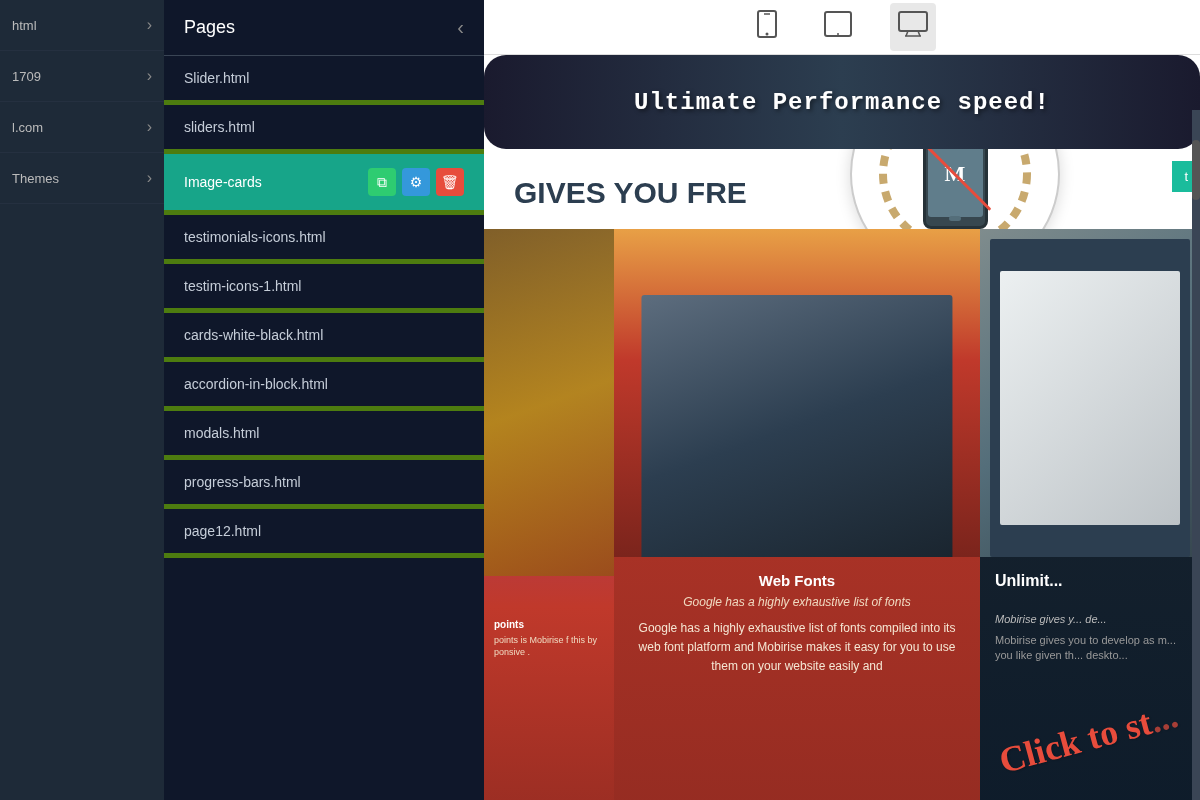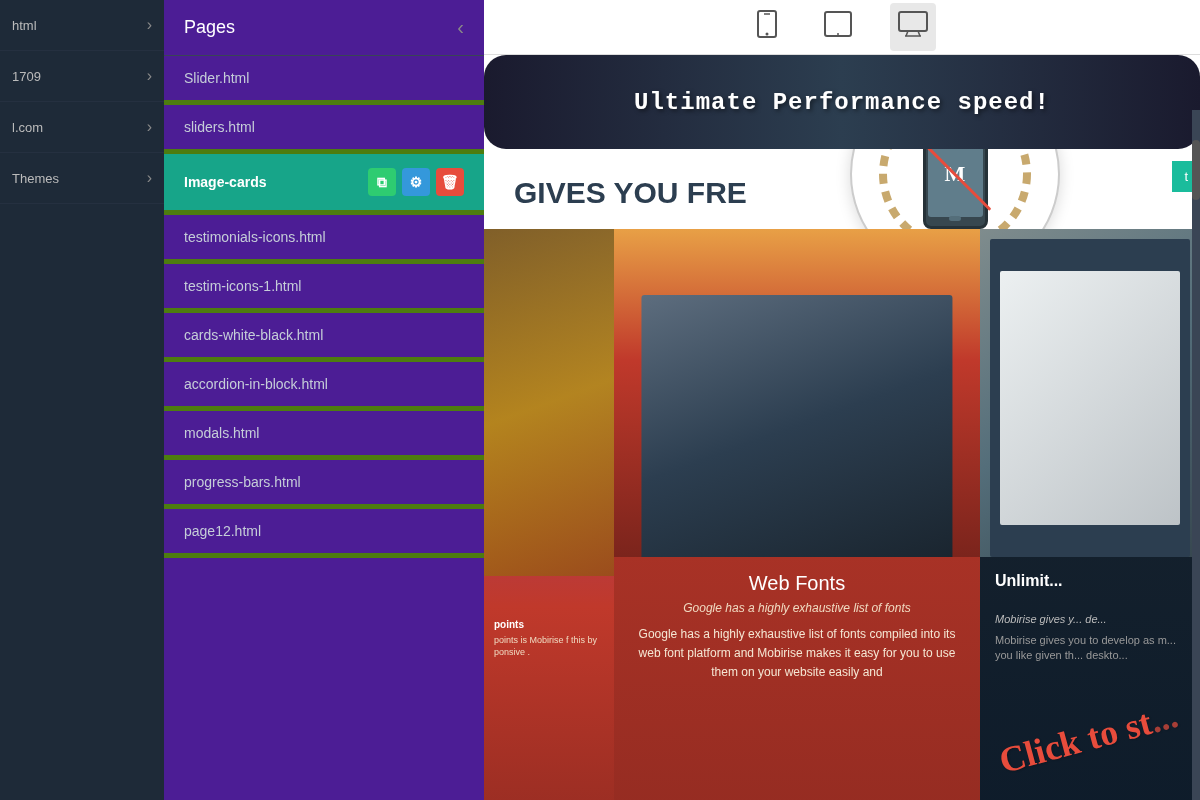--- a/index.html
+++ b/index.html
@@ -22,21 +22,21 @@
       color: #ccc;
       border-bottom: 1px solid #253040;
       cursor: pointer;
     }
     .sidebar-item .label { font-size: 13px; color: #bbb; }
     .sidebar-item .chevron { color: #888; font-size: 16px; }
 
     
     .pages-panel {
       width: 320px;
-      background: #4c1d95;
+      background: #0f172a;
       height: 800px;
       display: flex;
       flex-direction: column;
       flex-shrink: 0;
     }
     .pages-header {
       display: flex;
       align-items: center;
       justify-content: space-between;
       padding: 16px 20px;
@@ -63,21 +63,20 @@
       font-size: 14px;
       cursor: pointer;
       border-bottom: 5px solid #4d7c0f;
     }
     .page-item.active {
       background: #17a589;
       color: #fff;
       display: flex;
       align-items: center;
       justify-content: space-between;
-      font-weight: bold;
     }
     .page-item.active .page-actions {
       display: flex;
       gap: 6px;
     }
     .page-item.active .page-actions .btn {
       width: 28px;
       height: 28px;
       border-radius: 4px;
       display: flex;
@@ -293,21 +292,21 @@
         </div>
 
         <div style="flex: 1; background: linear-gradient(180deg, #c0392b 0%, #922b21 100%); position: relative; overflow: hidden;">
 
           <div style="width: 100%; height: 52%; background: linear-gradient(180deg, #e8a046 0%, #c0392b 40%, #7b241c 100%); position: relative; overflow: hidden;">
 
             <div style="position: absolute; bottom: 0; left: 50%; transform: translateX(-50%); width: 85%; height: 80%; background: linear-gradient(160deg, #5d6d7e, #2c3e50, #1a252f); border-radius: 3px 3px 0 0;"></div>
           </div>
 
           <div style="padding: 15px 20px; text-align: center; color: #fff;">
-            <div style="font-size: 20px; font-weight: normal; margin-bottom: 6px;">Web Fonts</div>
+            <div style="font-size: 15px; font-weight: bold; margin-bottom: 6px;">Web Fonts</div>
             <div style="font-size: 12px; font-style: italic; color: #f0d9c0; margin-bottom: 10px;">Google has a highly exhaustive list of fonts</div>
             <div style="font-size: 12px; line-height: 1.6; color: #f5e6d3;">Google has a highly exhaustive list of fonts compiled into its web font platform and Mobirise makes it easy for you to use them on your website easily and</div>
           </div>
         </div>
 
         <div style="width: 220px; background: linear-gradient(180deg, #1a252f 0%, #0d1b2a 100%); position: relative; overflow: hidden; flex-shrink: 0;">
 
           <div style="width: 100%; height: 52%; background: linear-gradient(145deg, #7f8c8d, #546e7a, #37474f); position: relative; overflow: hidden;">
             <div style="position: absolute; top: 10px; left: 10px; right: 10px; bottom: 0; background: #2c3e50; border-radius: 2px; display: flex; align-items: center; justify-content: center;">
               <div style="width: 90%; height: 80%; background: linear-gradient(135deg, #ecf0f1, #bdc3c7); border-radius: 2px;"></div>

